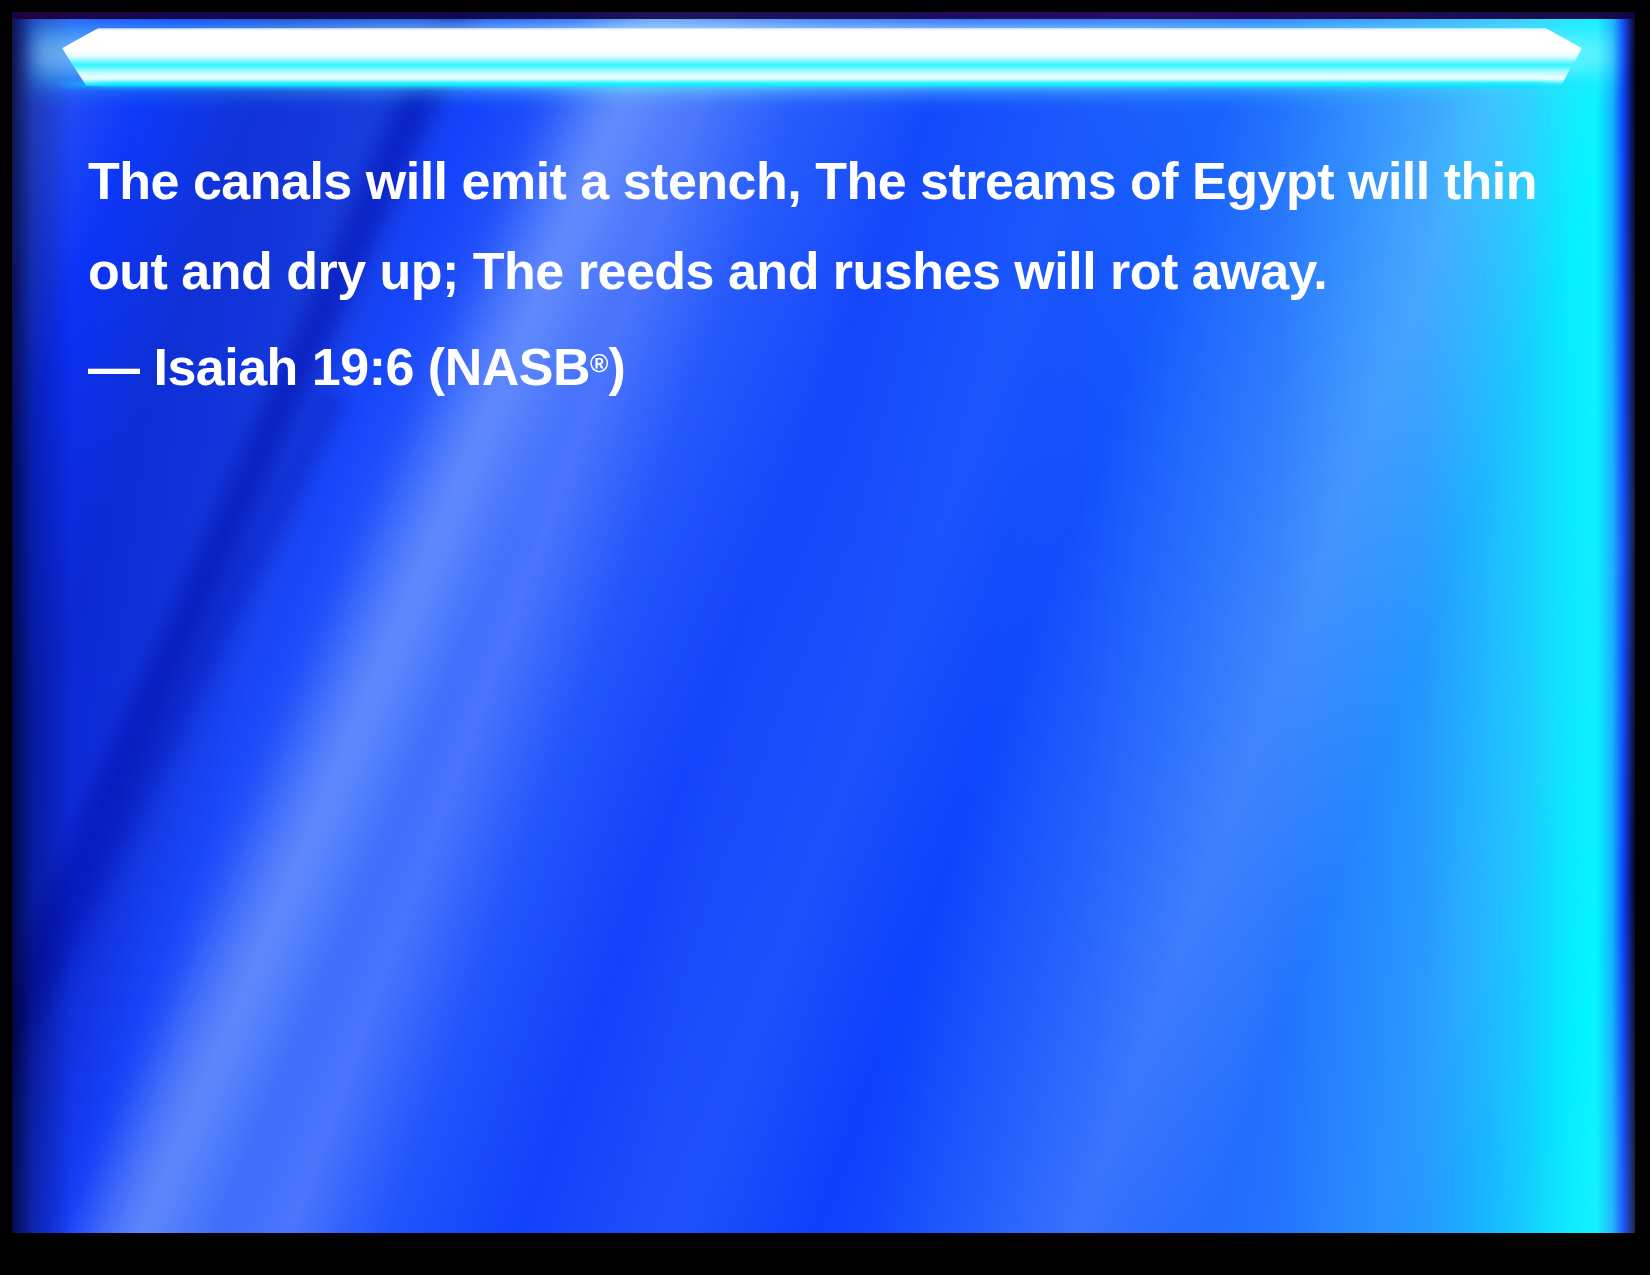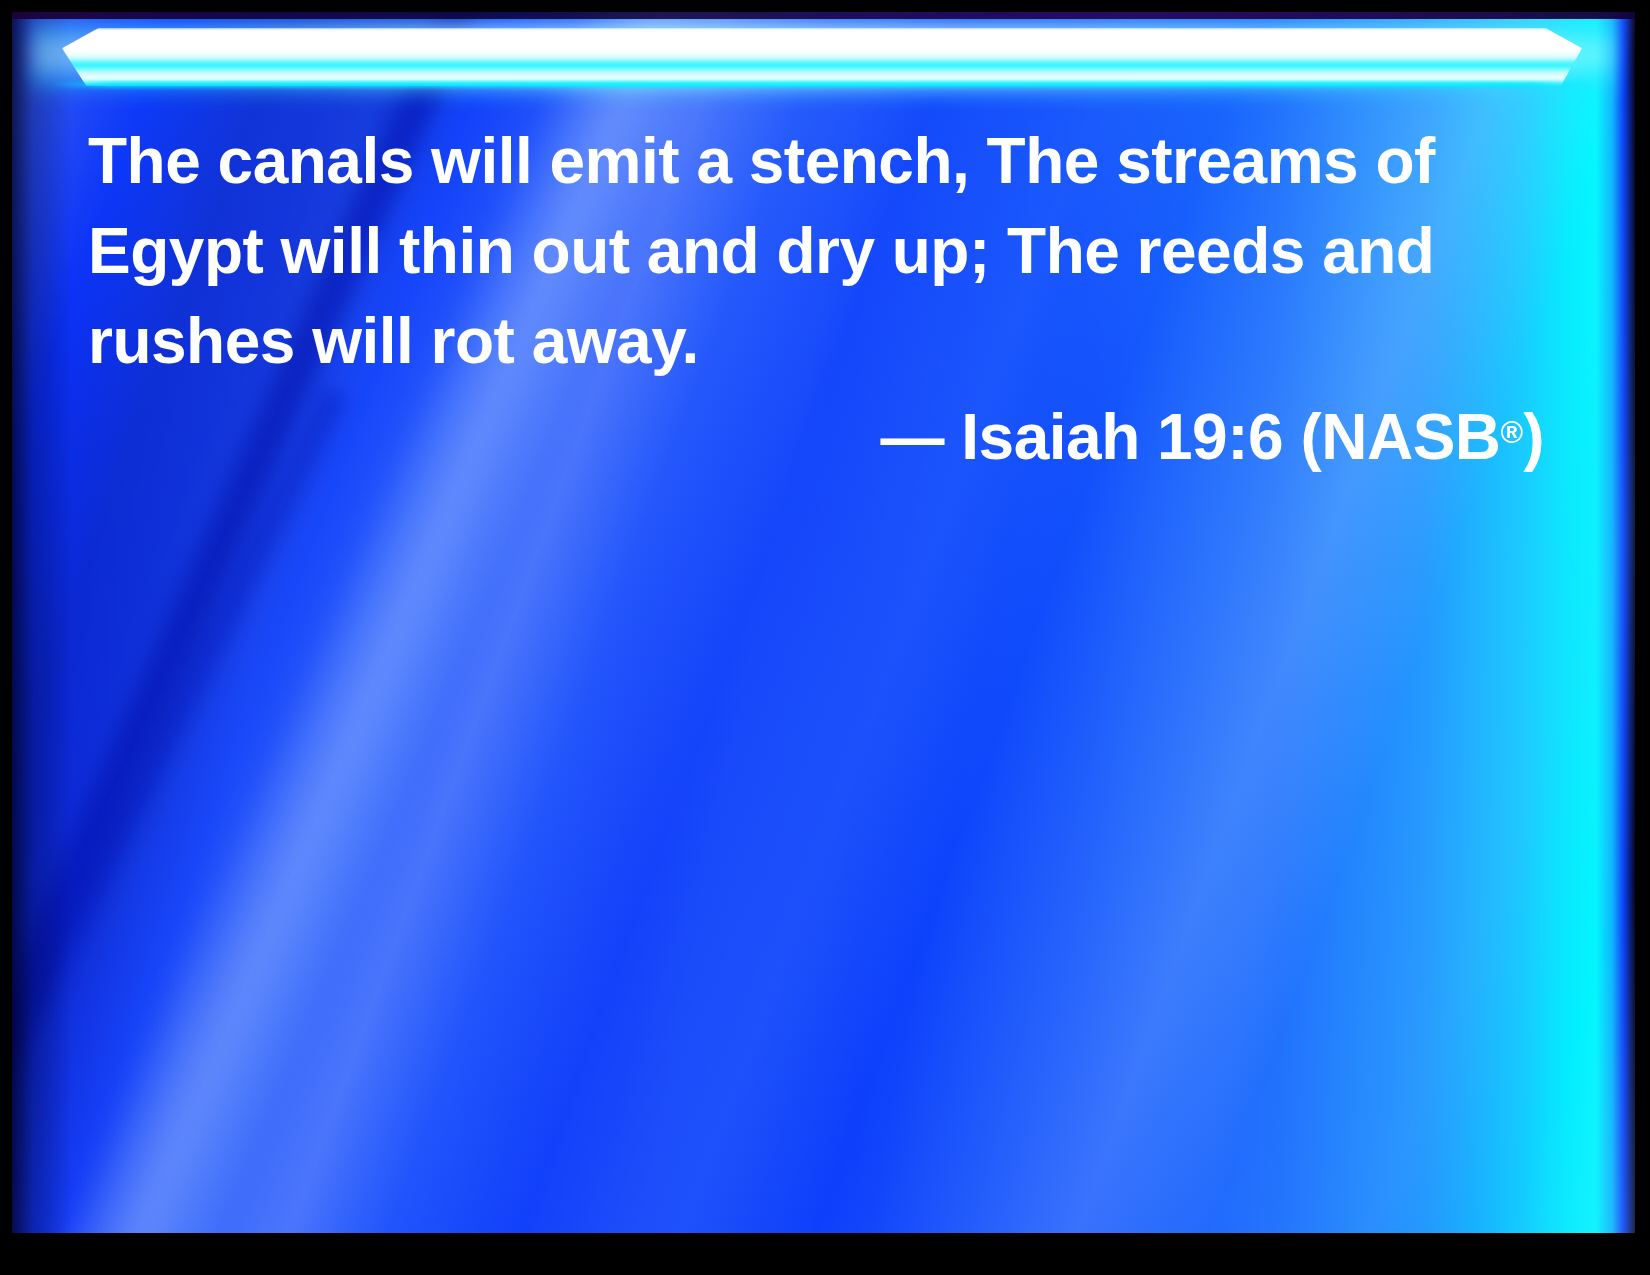--- a/index.html
+++ b/index.html
@@ -255,35 +255,34 @@
       rgba(30,0,60,0.95) 0%,
       rgba(10,0,50,0.85) 30%,
       rgba(40,0,80,0.90) 70%,
       rgba(20,0,60,0.95) 100%);
   }
 
   
   .verse {
     position: absolute;
     left: 76px;
-    top: 104px;
+    top: 124px;
     width: 1470px;
     color: #ffffff;
     font-family: "Liberation Sans Narrow", "Liberation Sans", "DejaVu Sans Condensed", "DejaVu Sans", sans-serif;
     font-weight: bold;
-    font-size: 64px;
+    font-size: 52px;
     line-height: 90px;
     letter-spacing: -0.5px;
     font-stretch: condensed;
     text-rendering: optimizeLegibility;
   }
   .verse-body { display:block; }
   .verse-ref {
     display: block;
-    text-align: right;
     padding-right: 14px;
     margin-top: 2px;
     white-space: nowrap;
   }
   .reg-mark {
     font-size: 0.48em;
     vertical-align: 0.52em;
     letter-spacing: 0;
   }
 </style>

